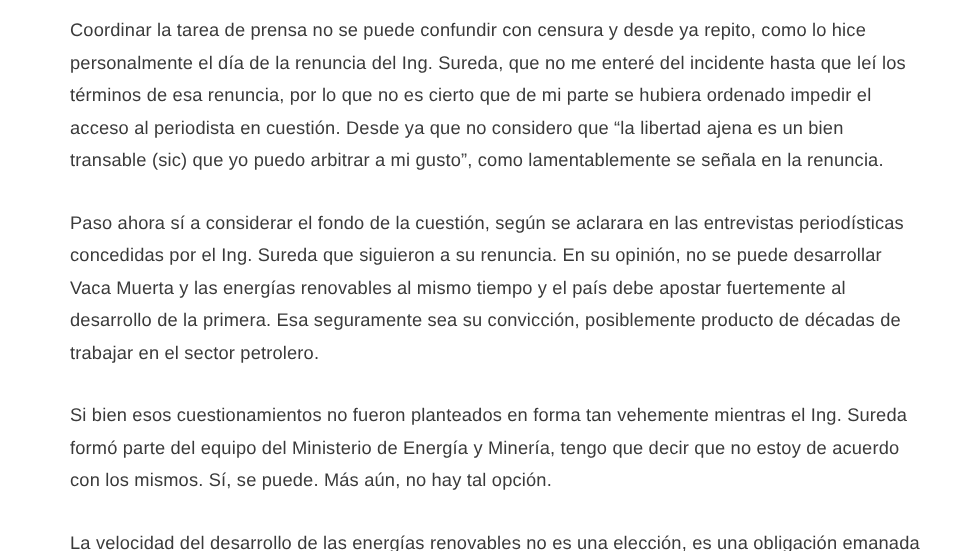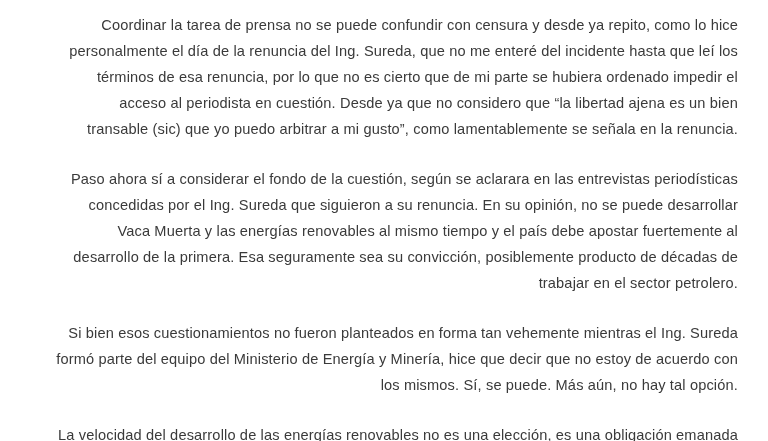--- a/index.html
+++ b/index.html
@@ -26,32 +26,32 @@
     top: 0;
     width: 768px;
     padding: 12px 30px 0 56px;
     box-sizing: border-box;
   }
   .para {
     margin: 0 0 24px 0;
     font-size: 14.6px;
     line-height: 26px;
     color: #3a3a3a;
-    text-align: right;
+    text-align: left;
     letter-spacing: 0.01em;
     font-family: "Liberation Sans", sans-serif;
   }
   .para:last-child {
     margin-bottom: 0;
   }
 </style>
 </head>
 <body>
 
 <div class="page">
   <article class="article">
     <p class="para">Coordinar la tarea de prensa no se puede confundir con censura y desde ya repito, como lo hice personalmente el día de la renuncia del Ing. Sureda, que no me enteré del incidente hasta que leí los términos de esa renuncia, por lo que no es cierto que de mi parte se hubiera ordenado impedir el acceso al periodista en cuestión. Desde ya que no considero que “la libertad ajena es un bien transable (sic) que yo puedo arbitrar a mi gusto”, como lamentablemente se señala en la renuncia.</p>
     <p class="para">Paso ahora sí a considerar el fondo de la cuestión, según se aclarara en las entrevistas periodísticas concedidas por el Ing. Sureda que siguieron a su renuncia. En su opinión, no se puede desarrollar Vaca Muerta y las energías renovables al mismo tiempo y el país debe apostar fuertemente al desarrollo de la primera. Esa seguramente sea su convicción, posiblemente producto de décadas de trabajar en el sector petrolero.</p>
-    <p class="para">Si bien esos cuestionamientos no fueron planteados en forma tan vehemente mientras el Ing. Sureda formó parte del equipo del Ministerio de Energía y Minería, hice que decir que no estoy de acuerdo con los mismos. Sí, se puede. Más aún, no hay tal opción.</p>
+    <p class="para">Si bien esos cuestionamientos no fueron planteados en forma tan vehemente mientras el Ing. Sureda formó parte del equipo del Ministerio de Energía y Minería, tengo que decir que no estoy de acuerdo con los mismos. Sí, se puede. Más aún, no hay tal opción.</p>
     <p class="para">La velocidad del desarrollo de las energías renovables no es una elección, es una obligación emanada de una ley del Congreso de la Nación (Ley 27.191) que nos ordena que el 8% de la energía eléctrica consumida el año próximo y el 20% de la que se consumirá en el año 2025 sean de fuente renovable.</p>
 
   </article>
 </div>
 
 </body></html>

